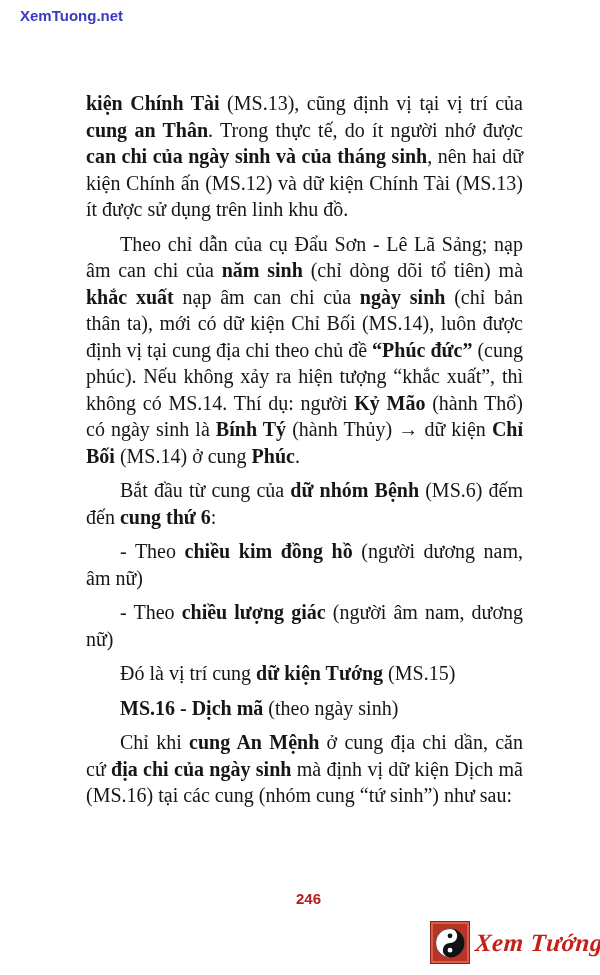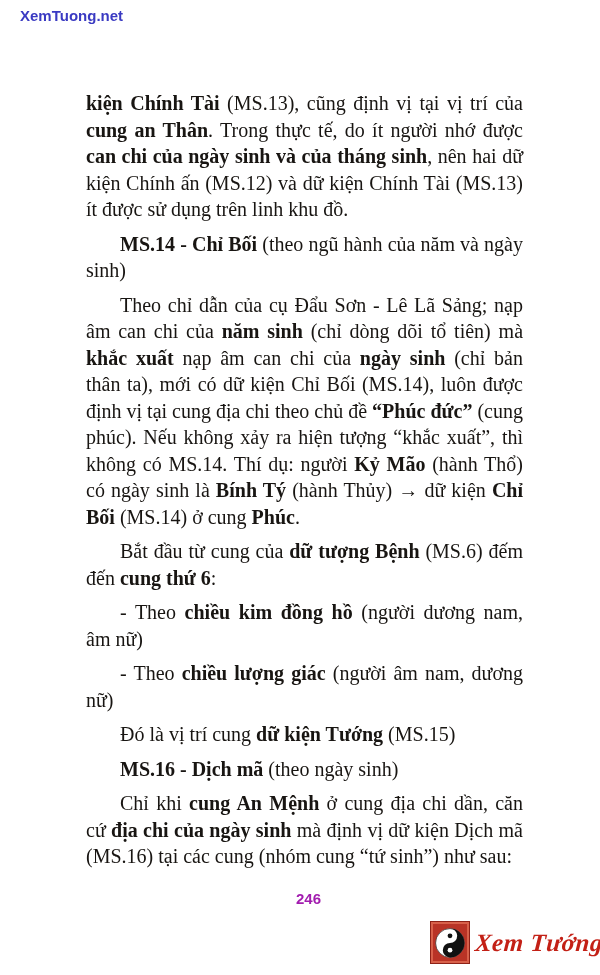--- a/index.html
+++ b/index.html
@@ -38,21 +38,21 @@
   .page-body b { font-weight: 700; }
   .page-number {
     position: absolute;
     left: 17px;
     right: 0;
     top: 890px;
     text-align: center;
     font-family: "Liberation Sans", "DejaVu Sans", sans-serif;
     font-size: 15px;
     font-weight: 700;
-    color: #a21caf;
+    color: #b91c1c;
   }
   .footer-logo {
     position: absolute;
     left: 431px;
     top: 922px;
     display: flex;
     align-items: center;
     cursor: pointer;
   }
   .logo-box {
@@ -80,23 +80,22 @@
 </style>
 </head>
 <body>
 
 <div class="page">
 
   <a class="site-link">XemTuong.net</a>
 
   <div class="page-body">
       <p class="plain"><b>kiện Chính Tài</b><span> (MS.13), cũng định vị tại vị trí của </span><b>cung an Thân</b><span>. Trong thực tế, do ít người nhớ được </span><b>can chi của ngày sinh và của tháng sinh</b><span>, nên hai dữ kiện Chính ấn (MS.12) và dữ kiện Chính Tài (MS.13) ít được sử dụng trên linh khu đồ.</span></p>
-      <p class="indent"><b>MS.14 - Chỉ Bối</b><span> (theo ngũ hành của năm và ngày sinh)</span></p>
       <p class="indent"><span>Theo chỉ dẫn của cụ Đẩu Sơn - Lê Lã Sảng; nạp âm can chi của </span><b>năm sinh</b><span> (chỉ dòng dõi tổ tiên) mà </span><b>khắc xuất</b><span> nạp âm can chi của </span><b>ngày sinh</b><span> (chỉ bản thân ta), mới có dữ kiện Chỉ Bối (MS.14), luôn được định vị tại cung địa chi theo chủ đề </span><b>“Phúc đức”</b><span> (cung phúc). Nếu không xảy ra hiện tượng “khắc xuất”, thì không có MS.14. Thí dụ: người </span><b>Kỷ Mão</b><span> (hành Thổ) có ngày sinh là </span><b>Bính Tý</b><span> (hành Thủy) → dữ kiện </span><b>Chỉ Bối</b><span> (MS.14) ở cung </span><b>Phúc</b><span>.</span></p>
-      <p class="indent"><span>Bắt đầu từ cung của </span><b>dữ tượng Bệnh</b><span> (MS.6) đếm đến </span><b>cung thứ 6</b><span>:</span></p>
+      <p class="indent"><span>Bắt đầu từ cung của </span><b>dữ nhóm Bệnh</b><span> (MS.6) đếm đến </span><b>cung thứ 6</b><span>:</span></p>
       <p class="indent"><span>- Theo </span><b>chiều kim đồng hồ</b><span> (người dương nam, âm nữ)</span></p>
       <p class="indent"><span>- Theo </span><b>chiều lượng giác</b><span> (người âm nam, dương nữ)</span></p>
       <p class="indent"><span>Đó là vị trí cung </span><b>dữ kiện Tướng</b><span> (MS.15)</span></p>
       <p class="indent"><b>MS.16 - Dịch mã</b><span> (theo ngày sinh)</span></p>
       <p class="indent"><span>Chỉ khi </span><b>cung An Mệnh</b><span> ở cung địa chi dần, căn cứ </span><b>địa chi của ngày sinh</b><span> mà định vị dữ kiện Dịch mã (MS.16) tại các cung (nhóm cung “tứ sinh”) như sau:</span></p>
     </div>
 
   <div class="page-number">246</div>
 
   <div class="footer-logo">

